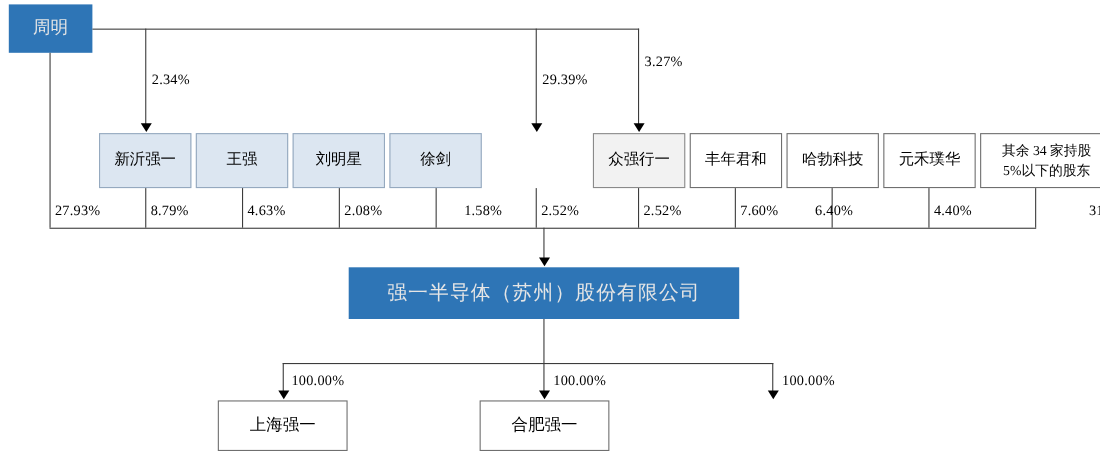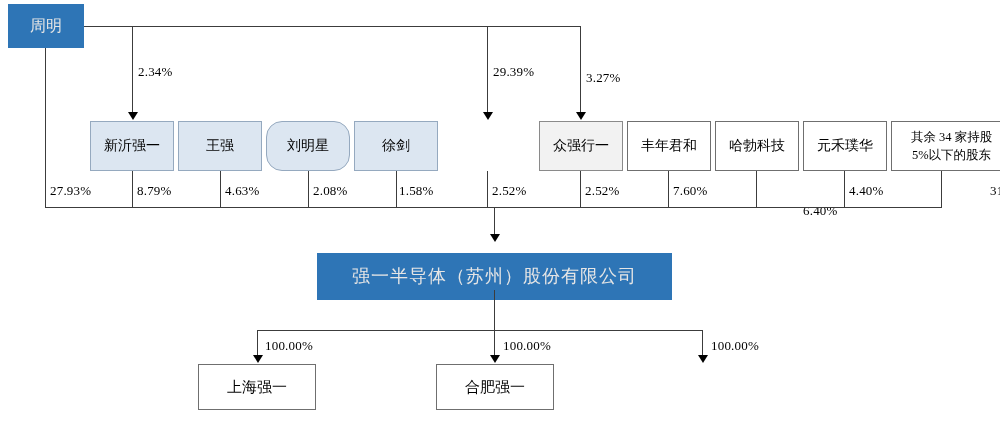--- a/index.html
+++ b/index.html
@@ -53,21 +53,21 @@
     left: 8px;
     top: 4px;
     width: 76px;
     height: 44px;
     font-size: 16px;
   }
 
   
   #node-main {
     left: 317px;
-    top: 253px;
+    top: 243px;
     width: 355px;
     height: 47px;
     font-size: 18px;
     letter-spacing: 1px;
   }
 
   
   .shareholder {
     top: 121px;
     width: 84px;
@@ -128,25 +128,25 @@
   <div class="vline" style="left:132px; top:26px; height:87px;"></div>
   <div class="arrow-down" style="left:128px; top:112px;"></div>
   <div class="pct" style="left:138px; top:64px;">2.34%</div>
 
   <div class="vline" style="left:487px; top:26px; height:87px;"></div>
   <div class="arrow-down" style="left:483px; top:112px;"></div>
   <div class="pct" style="left:493px; top:64px;">29.39%</div>
 
   <div class="vline" style="left:580px; top:26px; height:87px;"></div>
   <div class="arrow-down" style="left:576px; top:112px;"></div>
-  <div class="pct" style="left:586px; top:70px;text-align:center;">3.27%</div>
+  <div class="pct" style="left:586px; top:48px;text-align:center;">3.27%</div>
 
   <div class="box blue-fill shareholder" style="left:90px;">新沂强一</div>
   <div class="box blue-fill shareholder" style="left:178px;">王强</div>
-  <div class="box blue-fill shareholder" style="left:266px;border-radius:16px;">刘明星</div>
+  <div class="box blue-fill shareholder" style="left:266px;">刘明星</div>
   <div class="box blue-fill shareholder" style="left:354px;">徐剑</div>
   <div class="box gray-fill shareholder" style="left:539px;">众强行一</div>
   <div class="box white-fill shareholder" style="left:627px;">丰年君和</div>
   <div class="box white-fill shareholder" style="left:715px;">哈勃科技</div>
   <div class="box white-fill shareholder" style="left:803px;">元禾璞华</div>
   <div class="box white-fill shareholder two-line" style="left:891px; width:121px;">其余 34 家持股
 5%以下的股东</div>
 
   <div class="vline" style="left:45px; top:48px; height:159px;"></div>
   <div class="pct" style="left:50px; top:183px;">27.93%</div>
@@ -154,33 +154,33 @@
   <div class="vline" style="left:132px; top:171px; height:36px;"></div>
   <div class="pct" style="left:137px; top:183px;">8.79%</div>
 
   <div class="vline" style="left:220px; top:171px; height:36px;"></div>
   <div class="pct" style="left:225px; top:183px;">4.63%</div>
 
   <div class="vline" style="left:308px; top:171px; height:36px;"></div>
   <div class="pct" style="left:313px; top:183px;">2.08%</div>
 
   <div class="vline" style="left:396px; top:171px; height:36px;"></div>
-  <div class="pct" style="left:399px; top:183px;">1.58%</div>
+  <div class="pct" style="left:422px; top:183px;">1.58%</div>
 
   <div class="vline" style="left:487px; top:171px; height:36px;"></div>
   <div class="pct" style="left:492px; top:183px;">2.52%</div>
 
   <div class="vline" style="left:580px; top:171px; height:36px;"></div>
   <div class="pct" style="left:585px; top:183px;">2.52%</div>
 
   <div class="vline" style="left:668px; top:171px; height:36px;"></div>
   <div class="pct" style="left:673px; top:183px;">7.60%</div>
 
   <div class="vline" style="left:756px; top:171px; height:36px;"></div>
-  <div class="pct" style="left:803px; top:183px;margin-top:20px;">6.40%</div>
+  <div class="pct" style="left:741px; top:183px;">6.40%</div>
 
   <div class="vline" style="left:844px; top:171px; height:36px;"></div>
   <div class="pct" style="left:849px; top:183px;">4.40%</div>
 
   <div class="vline" style="left:941px; top:171px; height:36px;"></div>
   <div class="pct" style="left:946px; top:183px;margin-left:44px;">31.55%</div>
 
   <div class="hline" style="left:45px; top:207px; width:897px;"></div>
 
   <div class="vline" style="left:494px; top:207px; height:29px;"></div>

